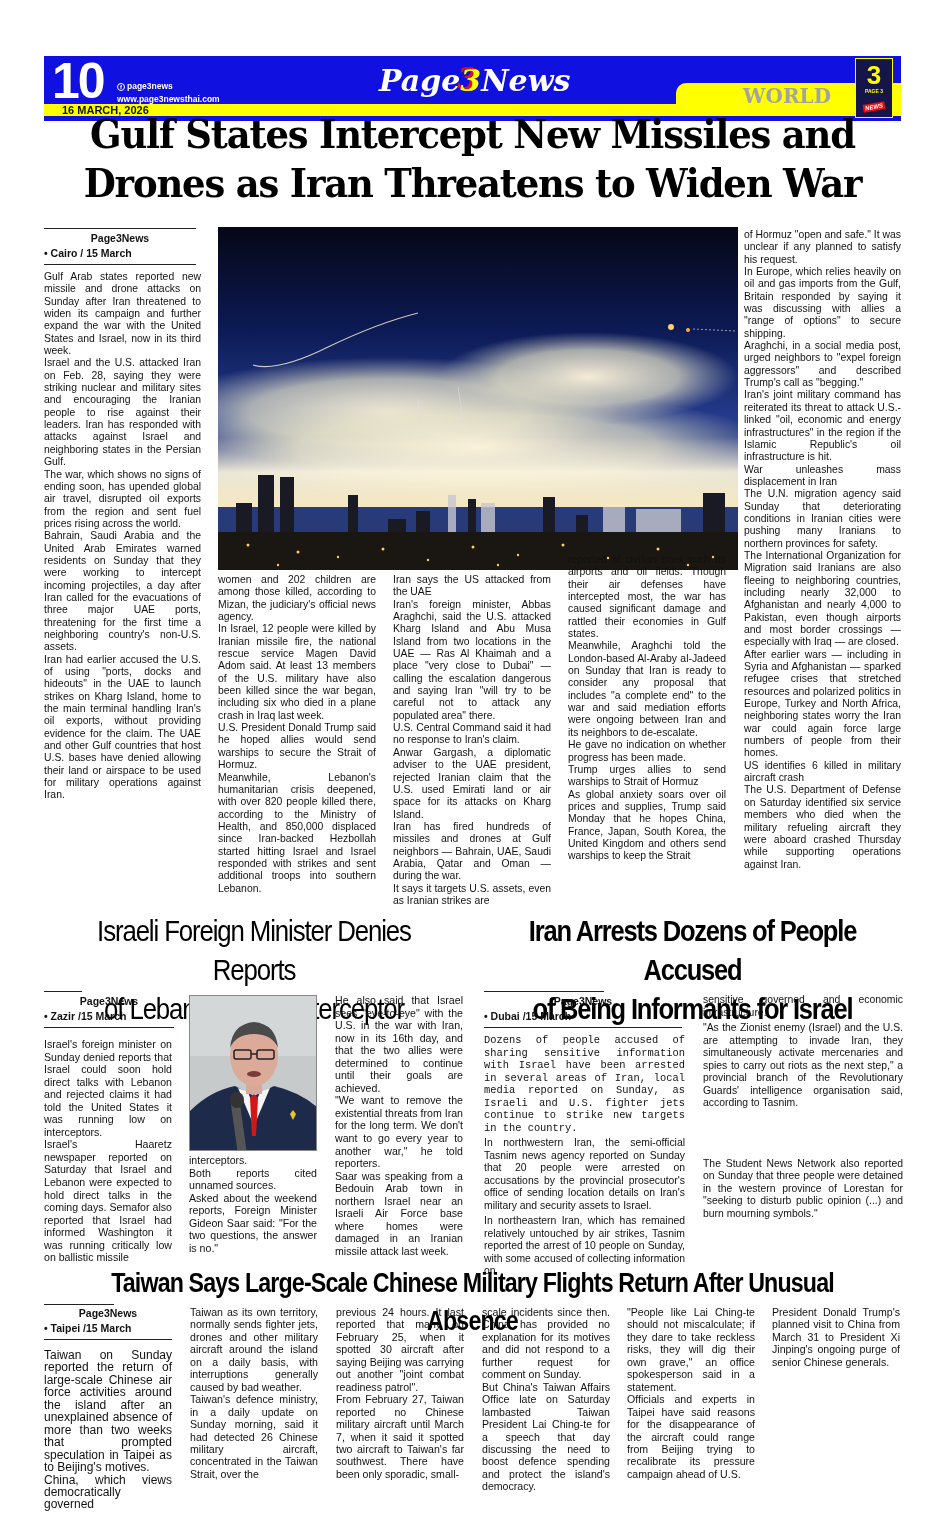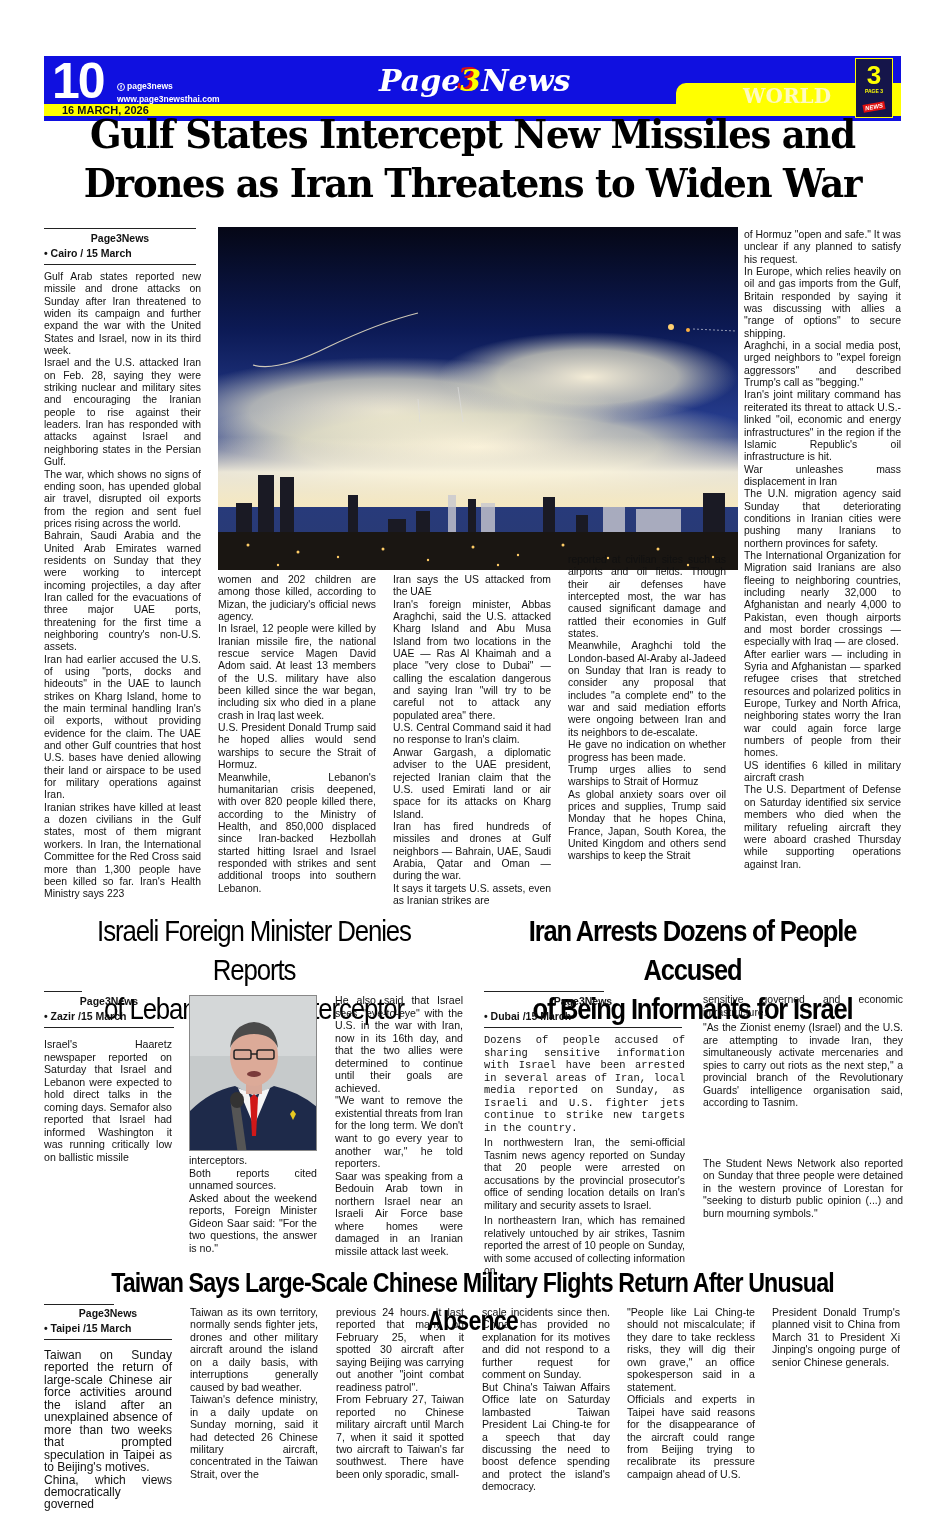--- a/index.html
+++ b/index.html
@@ -9,21 +9,21 @@
   
   .masthead { position: absolute; left: 44px; top: 56px; width: 857px; height: 65px; background: #1010e0; overflow: hidden; padding-left: 48px; }
   .masthead .yellow-strip { position: absolute; left: 0; bottom: 5px; width: 100%; height: 12px; background: #ffff00; }
   .masthead .yellow-right { position: absolute; right: 0; top: 27px; width: 225px; height: 33px; background: #ffff00; border-top-left-radius: 10px; }
   .page-num { position: absolute; left: 8px; top: -3px; font-family: "Liberation Sans", sans-serif; font-weight: 700; font-size: 50px; color: #fff; letter-spacing: -2px; line-height: 56px; }
   .social { position: absolute; left: 73px; top: 24px; font-size: 8.5px; font-weight: 700; color: #fff; line-height: 13px; }
   .social .fb { display: inline-block; width: 8px; height: 8px; border-radius: 50%; border: 1px solid #fff; font-size: 6px; line-height: 6px; text-align: center; vertical-align: 0px; margin-right: 2px; }
   .issue-date { position: absolute; left: 18px; bottom: 4px; font-size: 11px; font-weight: 700; color: #111; line-height: 13px; }
   .brand { position: absolute; left: 335px; top: 7px; font-family: "DejaVu Serif", serif; font-weight: 700; font-style: italic; font-size: 30px; color: #fff; letter-spacing: 0px; }
   .brand .three { color: #ffff00; text-shadow: -3px -2px 0 #e01010; }
-  .section { position: absolute; right: 70px; top: 28px; font-family: "DejaVu Serif", serif; font-weight: 700; font-size: 20px; color: #fef9c3; letter-spacing: 0px; }
+  .section { position: absolute; right: 70px; top: 28px; font-family: "DejaVu Serif", serif; font-weight: 700; font-size: 20px; color: #a3a3a3; letter-spacing: 0px; }
   .logo-box { position: absolute; right: 8px; top: 2px; width: 38px; height: 60px; background: #15154a; border: 1px solid #ffff00; text-align: center; }
   .logo-box .big3 { display: block; font-size: 26px; font-weight: 700; color: #ffff00; line-height: 26px; margin-top: 3px; }
   .logo-box .p3 { display: block; font-size: 5px; font-weight: 700; color: #ffff00; line-height: 7px; }
   .logo-box .nw { display: inline-block; font-size: 6px; font-weight: 700; font-style: italic; color: #fff; background: #e01010; padding: 1px 2px; transform: rotate(-10deg); margin-top: 2px; }
 
   
   .main-head { position: absolute; left: 40px; top: 113px; width: 865px; text-align: center; font-family: "DejaVu Serif", serif; font-weight: 700; font-size: 37px; line-height: 46px; color: #000; letter-spacing: -1.2px; transform: scaleY(1.05); }
   .sub-head { position: absolute; text-align: center; color: #000; font-family: "Liberation Sans", sans-serif; line-height: 39px; }
   .sub-head.left { left: 36px; top: 911px; width: 436px; font-size: 30px; font-weight: 400; letter-spacing: -1.3px; transform: scaleX(0.86); }
   .sub-head.right { left: 470px; top: 911px; width: 445px; font-size: 30px; font-weight: 700; letter-spacing: -1.4px; transform: scaleX(0.85); }
@@ -142,21 +142,20 @@
     </g>
   </svg>
 </div>
 
 <div class="col" style="left:44px; top:271px; width:157px;">
   <p>Gulf Arab states reported new missile and drone attacks on Sunday after Iran threatened to widen its campaign and further expand the war with the United States and Israel, now in its third week.</p>
   <p>Israel and the U.S. attacked Iran on Feb. 28, saying they were striking nuclear and military sites and encouraging the Iranian people to rise against their leaders. Iran has responded with attacks against Israel and neighboring states in the Persian Gulf.</p>
   <p>The war, which shows no signs of ending soon, has upended global air travel, disrupted oil exports from the region and sent fuel prices rising across the world.</p>
   <p>Bahrain, Saudi Arabia and the United Arab Emirates warned residents on Sunday that they were working to intercept incoming projectiles, a day after Iran called for the evacuations of three major UAE ports, threatening for the first time a neighboring country's non-U.S. assets.</p>
   <p>Iran had earlier accused the U.S. of using "ports, docks and hideouts" in the UAE to launch strikes on Kharg Island, home to the main terminal handling Iran's oil exports, without providing evidence for the claim. The UAE and other Gulf countries that host U.S. bases have denied allowing their land or airspace to be used for military operations against Iran.</p>
-  <p>Iranian strikes have killed at least a dozen civilians in the Gulf states, most of them migrant workers. In Iran, the International Committee for the Red Cross said more than 1,300 people have been killed so far. Iran's Health Ministry says 223</p>
 </div>
 
 <div class="col" style="left:218px; top:574px; width:158px;">
   <p>women and 202 children are among those killed, according to Mizan, the judiciary's official news agency.</p>
   <p>In Israel, 12 people were killed by Iranian missile fire, the national rescue service Magen David Adom said. At least 13 members of the U.S. military have also been killed since the war began, including six who died in a plane crash in Iraq last week.</p>
   <p>U.S. President Donald Trump said he hoped allies would send warships to secure the Strait of Hormuz.</p>
   <p>Meanwhile, Lebanon's humanitarian crisis deepened, with over 820 people killed there, according to the Ministry of Health, and 850,000 displaced since Iran-backed Hezbollah started hitting Israel and Israel responded with strikes and sent additional troops into southern Lebanon.</p>
 </div>
 
 <div class="col" style="left:393px; top:574px; width:158px;">
@@ -195,20 +194,21 @@
 </h2>
 
 <div class="byline" style="left:44px; top:994px; width:130px;">
   <div class="src">Page3News</div>
   <div>• Zazir /15 March</div>
   <div class="rule-bot" style="height:1px;"></div>
 </div>
 <div style="position:absolute; left:44px; top:991px; width:38px; height:1px; background:#222;"></div>
 
 <div class="col" style="left:44px; top:1038px; width:128px; font-size:10.6px; line-height:12.55px;">
+  <p>Israel's foreign minister on Sunday denied reports that Israel could soon hold direct talks with Lebanon and rejected claims it had told the United States it was running low on interceptors.</p>
   <p>Israel's Haaretz newspaper reported on Saturday that Israel and Lebanon were expected to hold direct talks in the coming days. Semafor also reported that Israel had informed Washington it was running critically low on ballistic missile</p>
 </div>
 
 <div class="photo-saar">
   <svg width="128" height="156" viewBox="0 0 128 156">
     <rect width="128" height="156" fill="#c6cacb"></rect>
     <rect x="0" y="0" width="128" height="60" fill="#d4d7d8"></rect>
     <path d="M0 156 L0 115 Q20 95 45 90 L64 100 L84 90 Q110 96 128 112 L128 156 Z" fill="#1e2a4a"></path>
     <path d="M48 92 L64 130 L80 92 L70 96 L64 112 L58 96 Z" fill="#f5f5f5"></path>
     <path d="M60 102 L64 98 L68 102 L66 140 L62 140 Z" fill="#d01818"></path>

